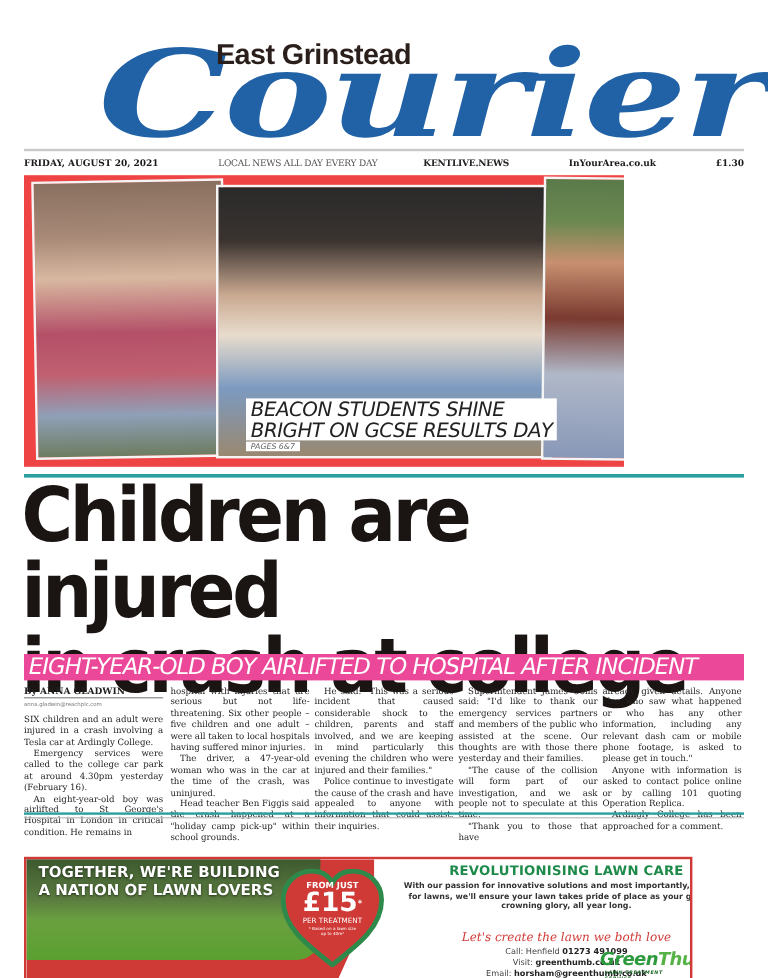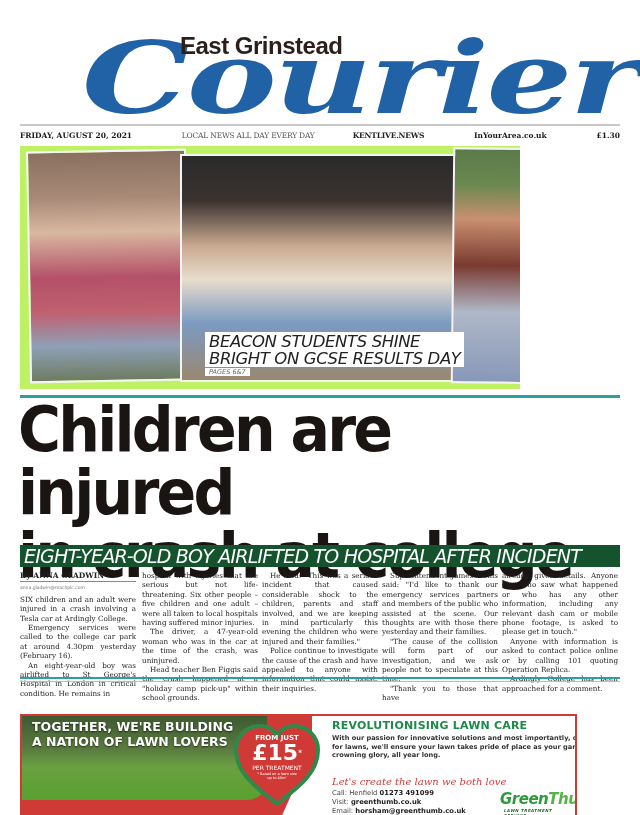--- a/index.html
+++ b/index.html
@@ -10,32 +10,32 @@
   .masthead { position: absolute; left: 0; top: 0; width: 577px; height: 140px; text-align: center; }
   .subtitle { position: absolute; left: 180px; top: 32px; font-family: "Liberation Sans", sans-serif; font-weight: bold; font-size: 24px; color: #2a1f1a; letter-spacing: -0.5px; }
   .logo { position: absolute; left: 82px; top: 28px; font-family: "DejaVu Serif", serif; font-weight: bold; font-style: italic; font-size: 100px; color: #2162a6; letter-spacing: -2px; line-height: 1; transform: scaleX(1.35); transform-origin: left top; }
   .rule-grey { position: absolute; left: 20px; top: 124px; width: 600px; height: 2px; background: #c8c8c8; }
   .dateline { position: absolute; left: 20px; top: 129px; width: 600px; height: 12px; font-size: 7.5px; display: flex; justify-content: space-between; align-items: center; }
   .dateline .b { font-weight: bold; }
   .dateline .tag { font-family: "DejaVu Serif", serif; color: #555; font-weight: normal; letter-spacing: -0.2px; }
   .dateline .tag b { color: #222; padding-left: 36px; }
 
   
-  .photo-panel { position: absolute; left: 20px; top: 146px; width: 500px; height: 243px; background: #bef264; overflow: hidden; padding-left: 36px; }
+  .photo-panel { position: absolute; left: 20px; top: 146px; width: 500px; height: 243px; background: #ef4444; overflow: hidden; padding-left: 36px; }
   .photo { position: absolute; border: 2px solid #f4f4f4; }
   .p1 { left: 8px; top: 4px; width: 160px; height: 232px; background: linear-gradient(180deg, #8a7060 0%, #a98a78 20%, #d8b8a0 35%, #b45068 55%, #c06070 70%, #8fa0b8 85%, #6d7c60 100%); transform: rotate(-1deg); }
   .p2 { left: 160px; top: 8px; width: 280px; height: 228px; background: linear-gradient(180deg, #2a2a2a 0%, #3a3330 20%, #c9a890 40%, #e8dccc 55%, #7c9ac0 75%, #9a8870 100%); }
   .p3 { left: 432px; top: 2px; width: 160px; height: 236px; background: linear-gradient(180deg, #5a7a4a 0%, #6a8850 15%, #c89070 30%, #7a3a30 50%, #b0b8c8 70%, #8898b8 100%); transform: rotate(0.6deg); }
   .caption-box { position: absolute; left: 185px; top: 186px; background: #fff; padding: 1px 4px 0 4px; font-family: "DejaVu Sans", sans-serif; font-weight: 200; font-style: italic; font-size: 16.5px; line-height: 17px; color: #222; letter-spacing: -0.4px; }
   .caption-pages { position: absolute; left: 185px; top: 222px; background: #fff; padding: 0 4px; font-family: "DejaVu Sans", sans-serif; font-style: italic; font-size: 6.5px; color: #666; }
 
   
   .teal-rule { position: absolute; left: 20px; top: 395px; width: 600px; height: 3px; background: #2aa0a0; }
   .headline { position: absolute; left: 18px; top: 398px; width: 610px; font-family: "DejaVu Sans", sans-serif; font-weight: bold; font-size: 63px; line-height: 63px; color: #1a1412; letter-spacing: -3px; transform: scaleX(0.93); transform-origin: left top; }
-  .strap { position: absolute; left: 20px; top: 545px; width: 600px; height: 22px; background: #14532d; color: #fff; font-family: "DejaVu Sans", sans-serif; font-style: italic; font-size: 19px; line-height: 22px; padding-left: 4px; letter-spacing: -0.8px; white-space: nowrap; overflow: hidden; }
+  .strap { position: absolute; left: 20px; top: 545px; width: 600px; height: 22px; background: #ec4899; color: #fff; font-family: "DejaVu Sans", sans-serif; font-style: italic; font-size: 19px; line-height: 22px; padding-left: 4px; letter-spacing: -0.8px; white-space: nowrap; overflow: hidden; }
 
   
   .body-cols { position: absolute; left: 20px; top: 571px; width: 600px; height: 104px; }
   .col { position: absolute; top: 0; width: 116px; font-size: 7.2px; line-height: 9.4px; text-align: justify; color: #222; }
   .col p { text-indent: 8px; }
   .col p.noindent { text-indent: 0; }
   .byline { font-weight: bold; font-size: 7.5px; border-bottom: 1px solid #888; padding-bottom: 1px; margin-bottom: 1px; }
   .email { font-family: "DejaVu Sans", sans-serif; font-size: 4.5px; color: #777; margin-bottom: 2px; }
   .c1 { left: 0; } .c2 { left: 122px; } .c3 { left: 242px; } .c4 { left: 362px; } .c5 { left: 482px; }
 
@@ -48,21 +48,21 @@
   .ad-red-swoosh { position: absolute; left: 0; top: 0; width: 290px; height: 110px; background: #d03a36; clip-path: polygon(0 0, 100% 0, 100% 30%, 88% 100%, 0 100%); z-index: 0; }
   .ad-photo { z-index: 1; }
   .ad-head { position: absolute; left: 10px; top: 3px; z-index: 2; color: #fff; font-family: "DejaVu Sans", sans-serif; font-weight: bold; font-size: 12.5px; line-height: 15px; text-shadow: 0 1px 2px rgba(0,0,0,.6); }
   .heart { position: absolute; left: 212px; top: 8px; width: 86px; height: 82px; z-index: 3; }
   .heart-text { position: absolute; left: 212px; top: 18px; width: 86px; text-align: center; z-index: 4; color: #fff; font-family: "DejaVu Sans", sans-serif; }
   .heart-text .from { font-size: 7px; font-weight: bold; }
   .heart-text .price { font-size: 22px; font-weight: bold; line-height: 22px; }
   .heart-text .price sup { font-size: 7px; vertical-align: top; }
   .heart-text .per { font-size: 6px; }
   .heart-text .fine { font-size: 3.5px; width: 40px; margin: 1px auto 0; line-height: 4px; }
-  .ad-right { position: absolute; left: 310px; top: 3px; width: 280px; font-family: "DejaVu Sans", sans-serif; }
+  .ad-right { position: absolute; left: 310px; top: 3px; width: 280px; font-family: "DejaVu Sans", sans-serif; text-align: center; }
   .ad-title { color: #1e8a4a; font-weight: bold; font-size: 11px; letter-spacing: 0.2px; }
   .ad-desc { font-size: 6.6px; line-height: 8.5px; color: #333; font-weight: bold; margin-top: 2px; }
   .ad-script { font-family: "DejaVu Serif", serif; font-style: italic; color: #d03a36; font-size: 10px; margin-top: 16px; }
   .ad-contact { font-size: 6.8px; line-height: 9px; color: #444; margin-top: 2px; }
   .ad-contact b { color: #222; }
   .gt-logo { position: absolute; left: 478px; top: 74px; font-family: "DejaVu Sans", sans-serif; font-weight: bold; font-style: italic; font-size: 15px; color: #2e9a3e; letter-spacing: -0.5px; }
   .gt-logo .thumb { color: #56b247; }
   .gt-sub { position: absolute; left: 482px; top: 92px; font-family: "DejaVu Sans", sans-serif; font-weight: bold; font-style: italic; font-size: 4px; color: #1e6a2a; letter-spacing: 0.5px; }
   .gt-mascot { position: absolute; left: 570px; top: 72px; width: 20px; height: 22px; border-radius: 50%; background: radial-gradient(circle at 50% 35%, #c96a50 0 30%, #b02a2a 31% 70%, #2e9a3e 71%); }
 </style>

